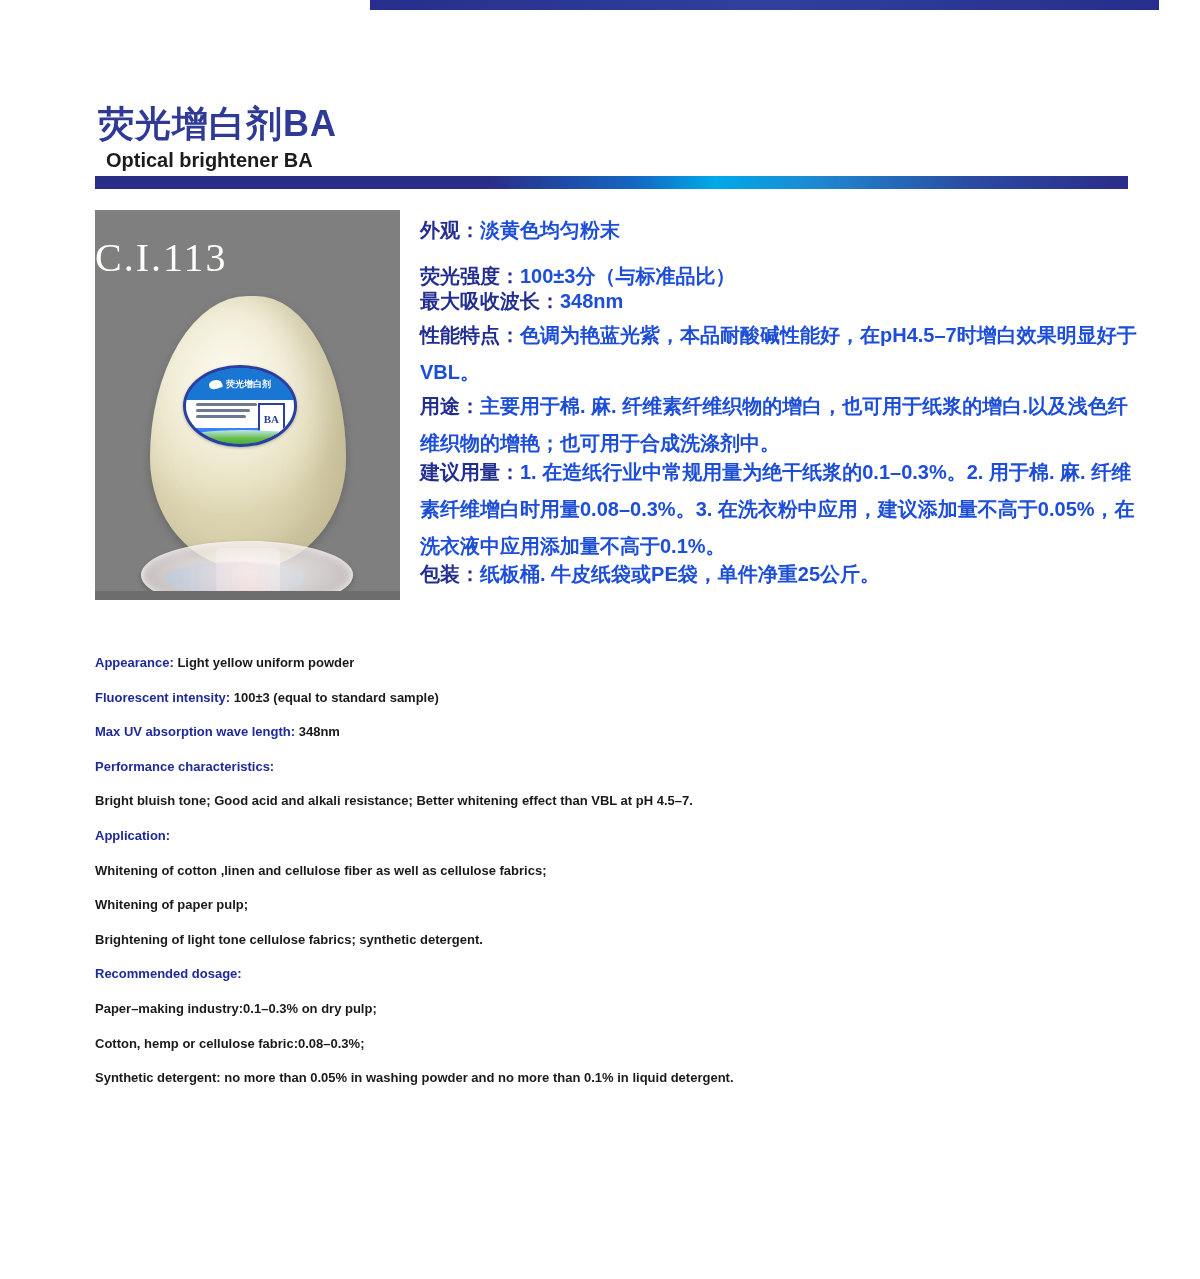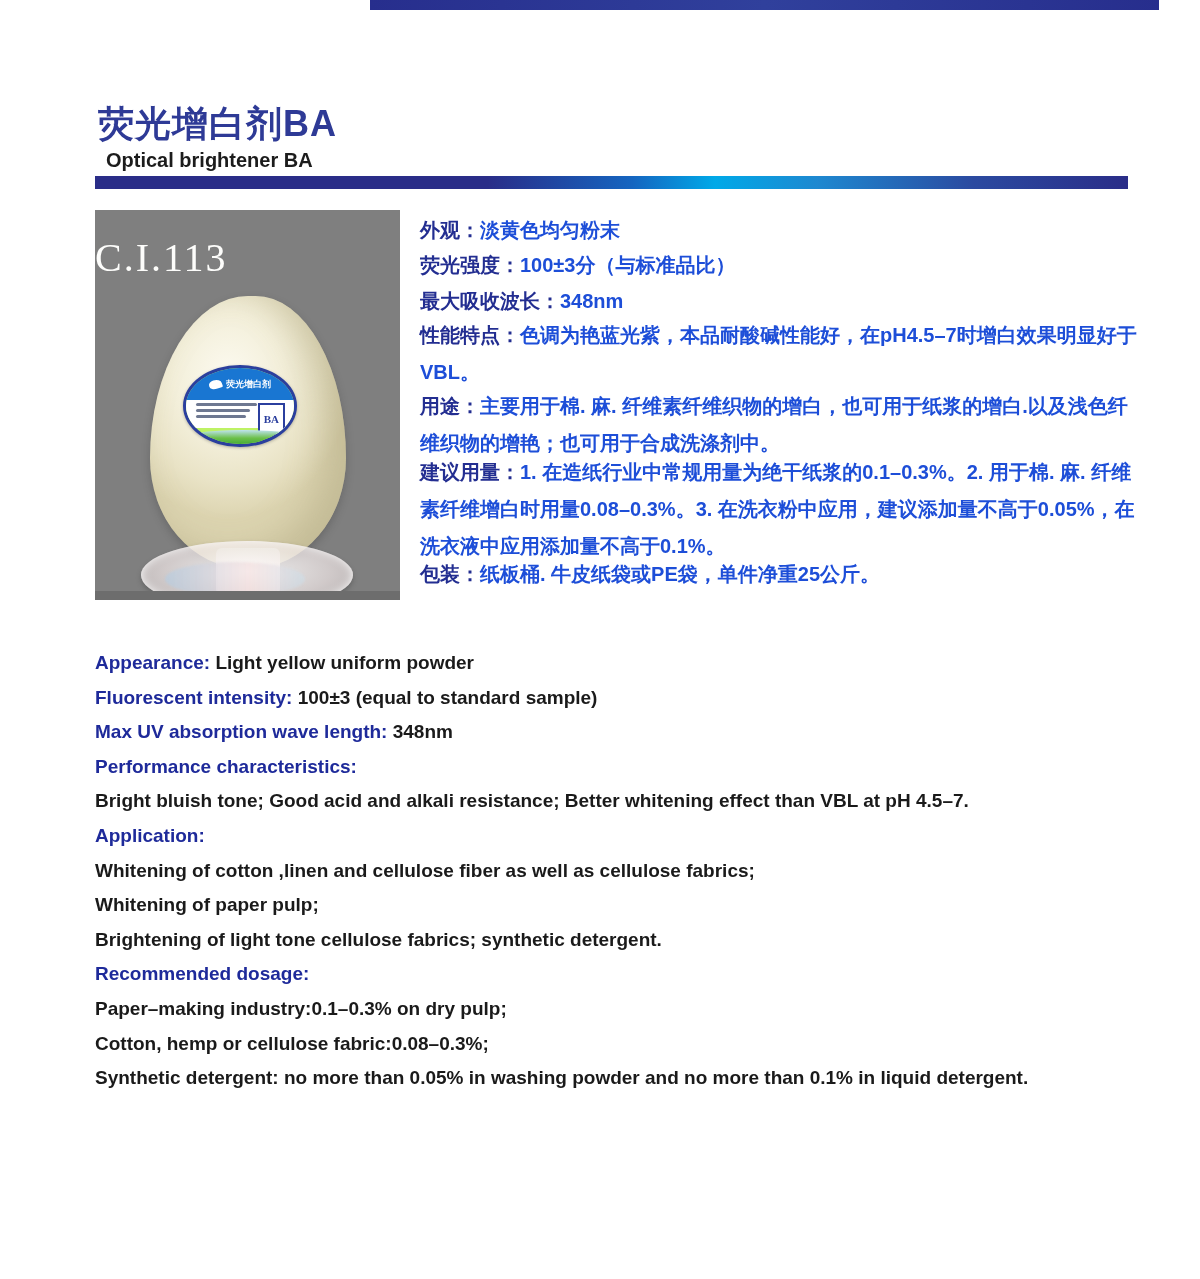--- a/index.html
+++ b/index.html
@@ -42,21 +42,21 @@
     background:linear-gradient(180deg,#e2e5c9 0%,#ead9d1 35%,#dcc9c2 100%);
     border-radius:6px 6px 12px 12px;}
   .dish{position:absolute;left:46px;top:331px;width:212px;height:68px;border-radius:50%;
     background:radial-gradient(ellipse at 50% 45%,rgba(255,255,255,.88) 0%,rgba(240,231,231,.72) 55%,rgba(210,200,200,.55) 100%);
     box-shadow:inset 0 0 10px rgba(255,255,255,.95), 0 3px 5px rgba(55,55,55,.35);}
   .dish-reflect{position:absolute;left:70px;top:352px;width:140px;height:34px;border-radius:50%;
     background:linear-gradient(90deg,rgba(175,205,230,.55),rgba(240,214,214,.5) 60%,rgba(200,225,240,.45));
     filter:blur(1px);}
   
   .blabel{position:absolute;left:88px;top:155px;width:114px;height:82px;border-radius:50%;
-    border:3px solid var(--label-border);background:#bef264;overflow:hidden;
+    border:3px solid var(--label-border);background:#3b82f6;overflow:hidden;
     box-shadow:0 1px 3px rgba(30,30,30,.3);}
   .blabel .top{position:absolute;left:0;top:0;width:100%;height:32px;background:var(--label-blue);
     display:flex;align-items:center;justify-content:center;gap:4px;}
   .bird{width:13px;height:9px;background:#fff;border-radius:70% 95% 20% 80%;transform:rotate(-18deg);}
   .blabel .brand{color:#fff;font-size:9px;font-weight:bold;white-space:nowrap;}
   .blabel .mid{position:absolute;left:0;top:32px;width:100%;height:28px;background:#fff;padding:3px 8px 0 10px;}
   .tline{height:3px;background:#55607e;border-radius:2px;margin-bottom:3px;opacity:.85;}
   .tline.short{width:60%;}
   .ba-box{position:absolute;right:9px;top:35px;border:2px solid var(--label-border);background:#fff;
     color:var(--label-border);font-family:"Liberation Serif", serif;font-weight:bold;font-size:11px;
@@ -64,21 +64,21 @@
   .blabel .grass{position:absolute;left:-6px;bottom:-4px;width:126px;height:18px;
     background:linear-gradient(180deg,#bfe3f2 0%,#6cc04a 45%,#2e9e2e 100%);
     border-radius:100% 100% 0 0;}
   
   .zh{position:absolute;left:420px;top:0;width:720px;}
   .zh p{position:absolute;margin:0;font-size:20px;font-weight:bold;line-height:37px;width:718px;}
   .zh .lbl{color:var(--accent);}
   .zh .val{color:#1d4ed8;}
   
   .en{position:absolute;left:95px;top:646px;width:1040px;}
-  .en p{margin:0;font-size:19px;font-weight:bold;line-height:34.6px;}
+  .en p{margin:0;font-size:13px;font-weight:bold;line-height:34.6px;}
   .en .lbl{color:#1e2a9a;}
   .en .val{color:var(--ink);}
 </style>
 </head>
 <body>
 
 <div class="topbar"></div>
 
 <h1 class="title-zh">荧光增白剂BA</h1>
 <h2 class="title-en">Optical brightener BA</h2>
@@ -101,21 +101,21 @@
       <div class="tline" style="width:55%"></div>
     </div>
     <div class="ba-box">BA</div>
     <div class="grass"></div>
   </div>
   <div class="photo-shade"></div>
 </div>
 
 <div class="zh">
   <p style="top:212px"><span class="lbl">外观：</span><span class="val">淡黄色均匀粉末</span></p>
-  <p style="top:247px"><span class="lbl">荧光强度：</span><span class="val">100±3分（与标准品比）</span></p>
+  <p style="top:258px"><span class="lbl">荧光强度：</span><span class="val">100±3分（与标准品比）</span></p>
   <p style="top:283px"><span class="lbl">最大吸收波长：</span><span class="val">348nm</span></p>
   <p style="top:317px"><span class="lbl">性能特点：</span><span class="val">色调为艳蓝光紫，本品耐酸碱性能好，在pH4.5–7时增白效果明显好于VBL。</span></p>
   <p style="top:388px"><span class="lbl">用途：</span><span class="val">主要用于棉. 麻. 纤维素纤维织物的增白，也可用于纸浆的增白.以及浅色纤维织物的增艳；也可用于合成洗涤剂中。</span></p>
   <p style="top:454px"><span class="lbl">建议用量：</span><span class="val">1. 在造纸行业中常规用量为绝干纸浆的0.1–0.3%。2. 用于棉. 麻. 纤维素纤维增白时用量0.08–0.3%。3. 在洗衣粉中应用，建议添加量不高于0.05%，在洗衣液中应用添加量不高于0.1%。</span></p>
   <p style="top:556px"><span class="lbl">包装：</span><span class="val">纸板桶. 牛皮纸袋或PE袋，单件净重25公斤。</span></p>
 </div>
 
 <div class="en">
   <p><span class="lbl">Appearance: </span><span class="val">Light yellow uniform powder</span></p>
   <p><span class="lbl">Fluorescent intensity: </span><span class="val">100±3 (equal to standard sample)</span></p>

